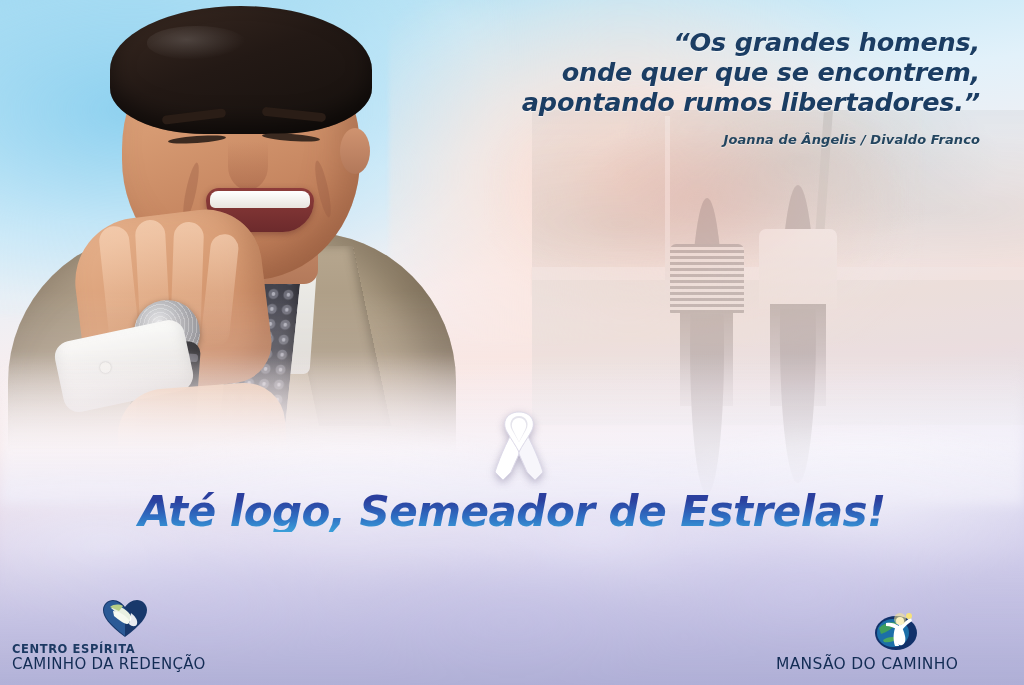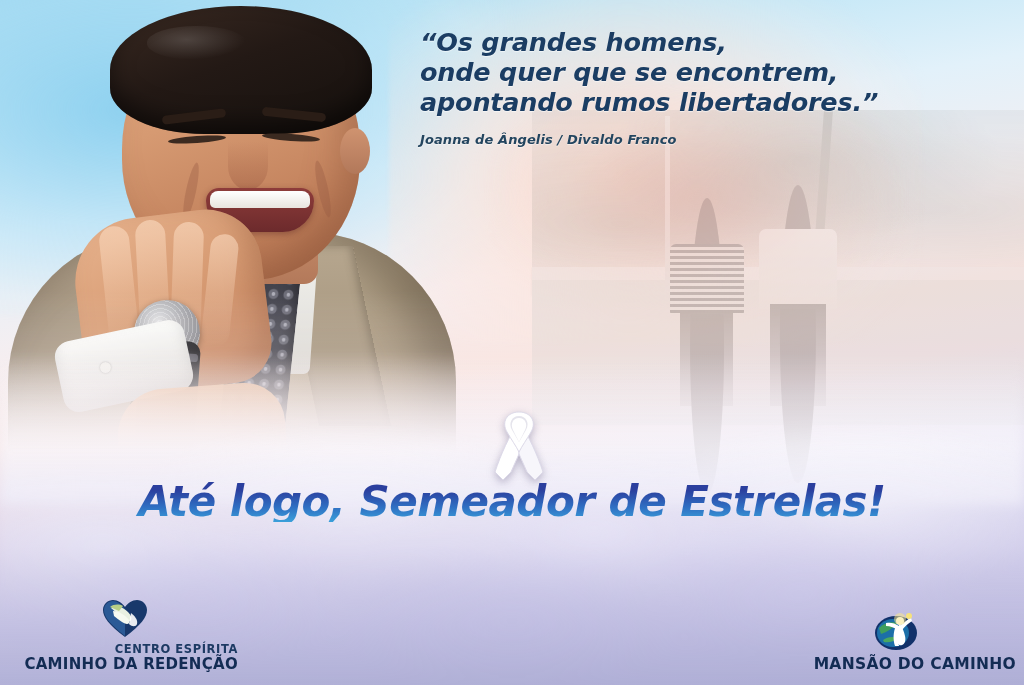--- a/index.html
+++ b/index.html
@@ -443,21 +443,21 @@
     background: linear-gradient(180deg, rgba(255,255,255,0) 0%, rgba(255,255,255,0.55) 55%, rgba(255,255,255,0.88) 100%);
     filter: blur(6px);
   }
 
   
   .quote-block {
     position: absolute;
     right: 44px;
     top: 27px;
     width: 560px;
-    text-align: left;
+    text-align: right;
   }
   .quote-line {
     font-size: 25.5px;
     line-height: 30px;
     font-weight: 700;
     font-style: italic;
     color: #1b3d63;
     letter-spacing: -0.2px;
     white-space: nowrap;
     text-shadow: 0 1px 1px rgba(255,255,255,0.6);
@@ -478,21 +478,21 @@
     left: 487px;
     top: 406px;
     width: 64px;
     height: 82px;
     filter: drop-shadow(0 3px 4px rgba(110,105,140,0.45));
   }
 
   .headline {
     position: absolute;
     left: 0; right: 0;
-    top: 482px;
+    top: 492px;
     text-align: center;
   }
   .hl-line {
     font-size: 41px;
     line-height: 40px;
     font-weight: 700;
     font-style: italic;
     letter-spacing: -0.5px;
     white-space: nowrap;
     background: linear-gradient(180deg, #2b3f9e 0%, #2b3f9e 20%, #2f6ec2 62%, #3aa0da 100%);
@@ -513,39 +513,39 @@
     font-size: 41px;
     background: linear-gradient(180deg, #2f7ec9 0%, #3597d5 45%, #40b0e2 100%);
     -webkit-background-clip: text; background-clip: text;
     color: transparent; -webkit-text-fill-color: transparent;
   }
 
   
   .logo {
     position: absolute;
     bottom: 12px;
-    text-align: right;
+    text-align: left;
     color: #17335e;
   }
   .logo-left { left: 12px; width: 226px; }
   .logo-right { right: 8px; width: 240px; }
   .logo-mark {
     display: block;
     margin: 0 auto 4px;
   }
   .logo-l1 {
     font-size: 11.5px;
     font-weight: 700;
     letter-spacing: 0.6px;
     line-height: 13px;
     color: #1d3a63;
   }
   .logo-l2 {
     font-size: 15px;
-    font-weight: 700;
+    font-weight: 400;
     letter-spacing: 0.3px;
     line-height: 17px;
     color: #132c54;
   }
   .logo-right .logo-l2 { font-size: 15.5px; }
 </style>
 </head>
 <body>
 
 <div class="stage">

